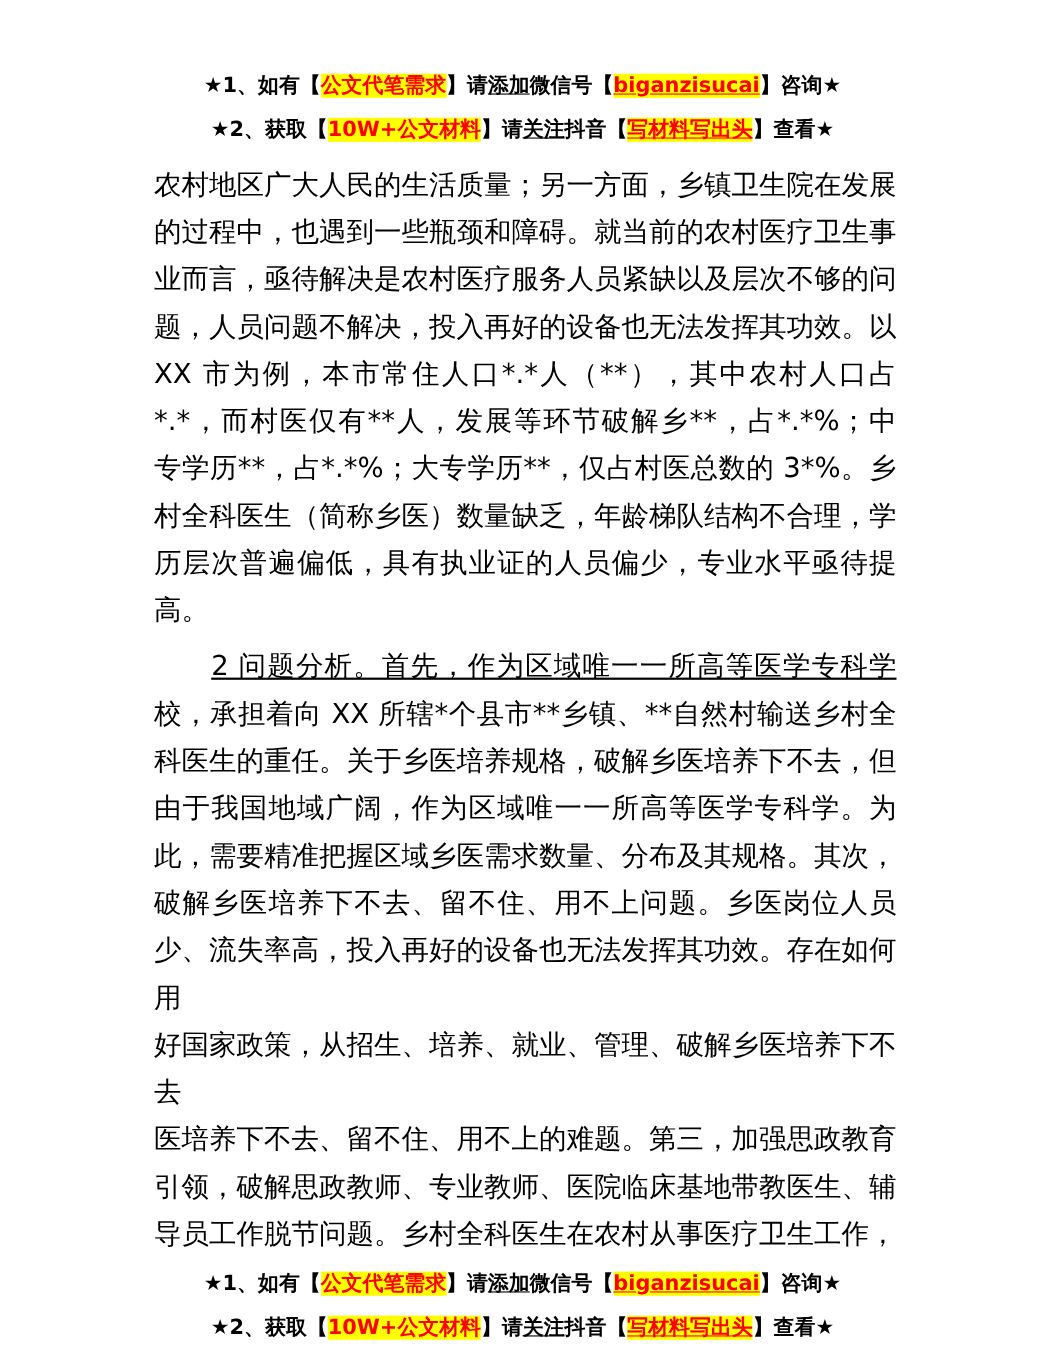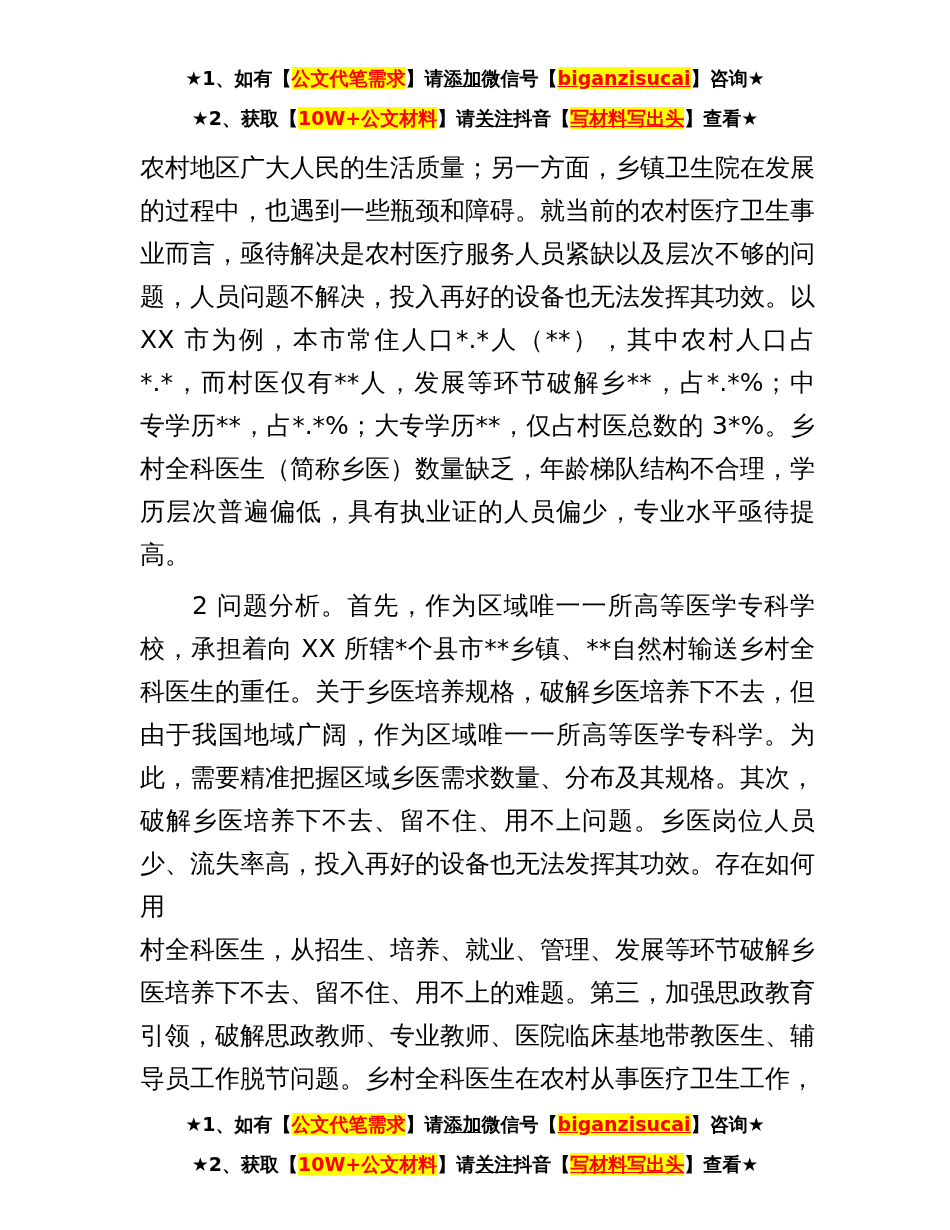--- a/index.html
+++ b/index.html
@@ -14,21 +14,21 @@
   .promo .hl{background:#ffff00;color:#ff0000;text-align:right;}
   .promo .u{text-decoration:underline;margin-top:25px;}
   .body-col{
     width:675px;margin:8px 0 0 140px;
   }
   .bline{
     font-size:25px;line-height:43px;color:#000000;
     text-align:justify;text-align-last:justify;
   }
   .bline.short{text-align-last:left;}
-  .bline.indent{padding-left:52px;}
+  .bline.indent{padding-left:52px;text-decoration:underline;}
   .para2{margin-top:8px;}
   .promo-footer{margin-top:4px;}
 </style>
 </head>
 <body>
 
 <div class="page">
 
   <div class="promo">
     <div class="promo-line"><span>★1、如有【</span><span class="hl">公文代笔需求</span><span>】请</span><span class="u">添加</span><span>微信号【</span><span class="hl u">biganzisucai</span><span>】咨询★</span></div>
@@ -49,21 +49,21 @@
       <div class="bline short">高。</div>
     </div>
     <div class="para para2">
       <div class="bline indent">2 问题分析。首先，作为区域唯一一所高等医学专科学</div>
       <div class="bline">校，承担着向 XX 所辖*个县市**乡镇、**自然村输送乡村全</div>
       <div class="bline">科医生的重任。关于乡医培养规格，破解乡医培养下不去，但</div>
       <div class="bline">由于我国地域广阔，作为区域唯一一所高等医学专科学。为</div>
       <div class="bline">此，需要精准把握区域乡医需求数量、分布及其规格。其次，</div>
       <div class="bline">破解乡医培养下不去、留不住、用不上问题。乡医岗位人员</div>
       <div class="bline">少、流失率高，投入再好的设备也无法发挥其功效。存在如何用</div>
-      <div class="bline">村全科医生，从招生、培养、就业、管理、发展等环节破解乡</div>
+      <div class="bline">好国家政策，从招生、培养、就业、管理、破解乡医培养下不去</div>
       <div class="bline">医培养下不去、留不住、用不上的难题。第三，加强思政教育</div>
       <div class="bline">引领，破解思政教师、专业教师、医院临床基地带教医生、辅</div>
       <div class="bline">导员工作脱节问题。乡村全科医生在农村从事医疗卫生工作，</div>
     </div>
   </div>
 
   <div class="promo promo-footer">
     <div class="promo-line"><span>★1、如有【</span><span class="hl">公文代笔需求</span><span>】请</span><span class="u">添加</span><span>微信号【</span><span class="hl u">biganzisucai</span><span>】咨询★</span></div>
     <div class="promo-line"><span>★2、获取【</span><span class="hl">10W+公文材料</span><span>】请</span><span class="u">关注</span><span>抖音【</span><span class="hl u">写材料写出头</span><span>】查看★</span></div>
   </div>

